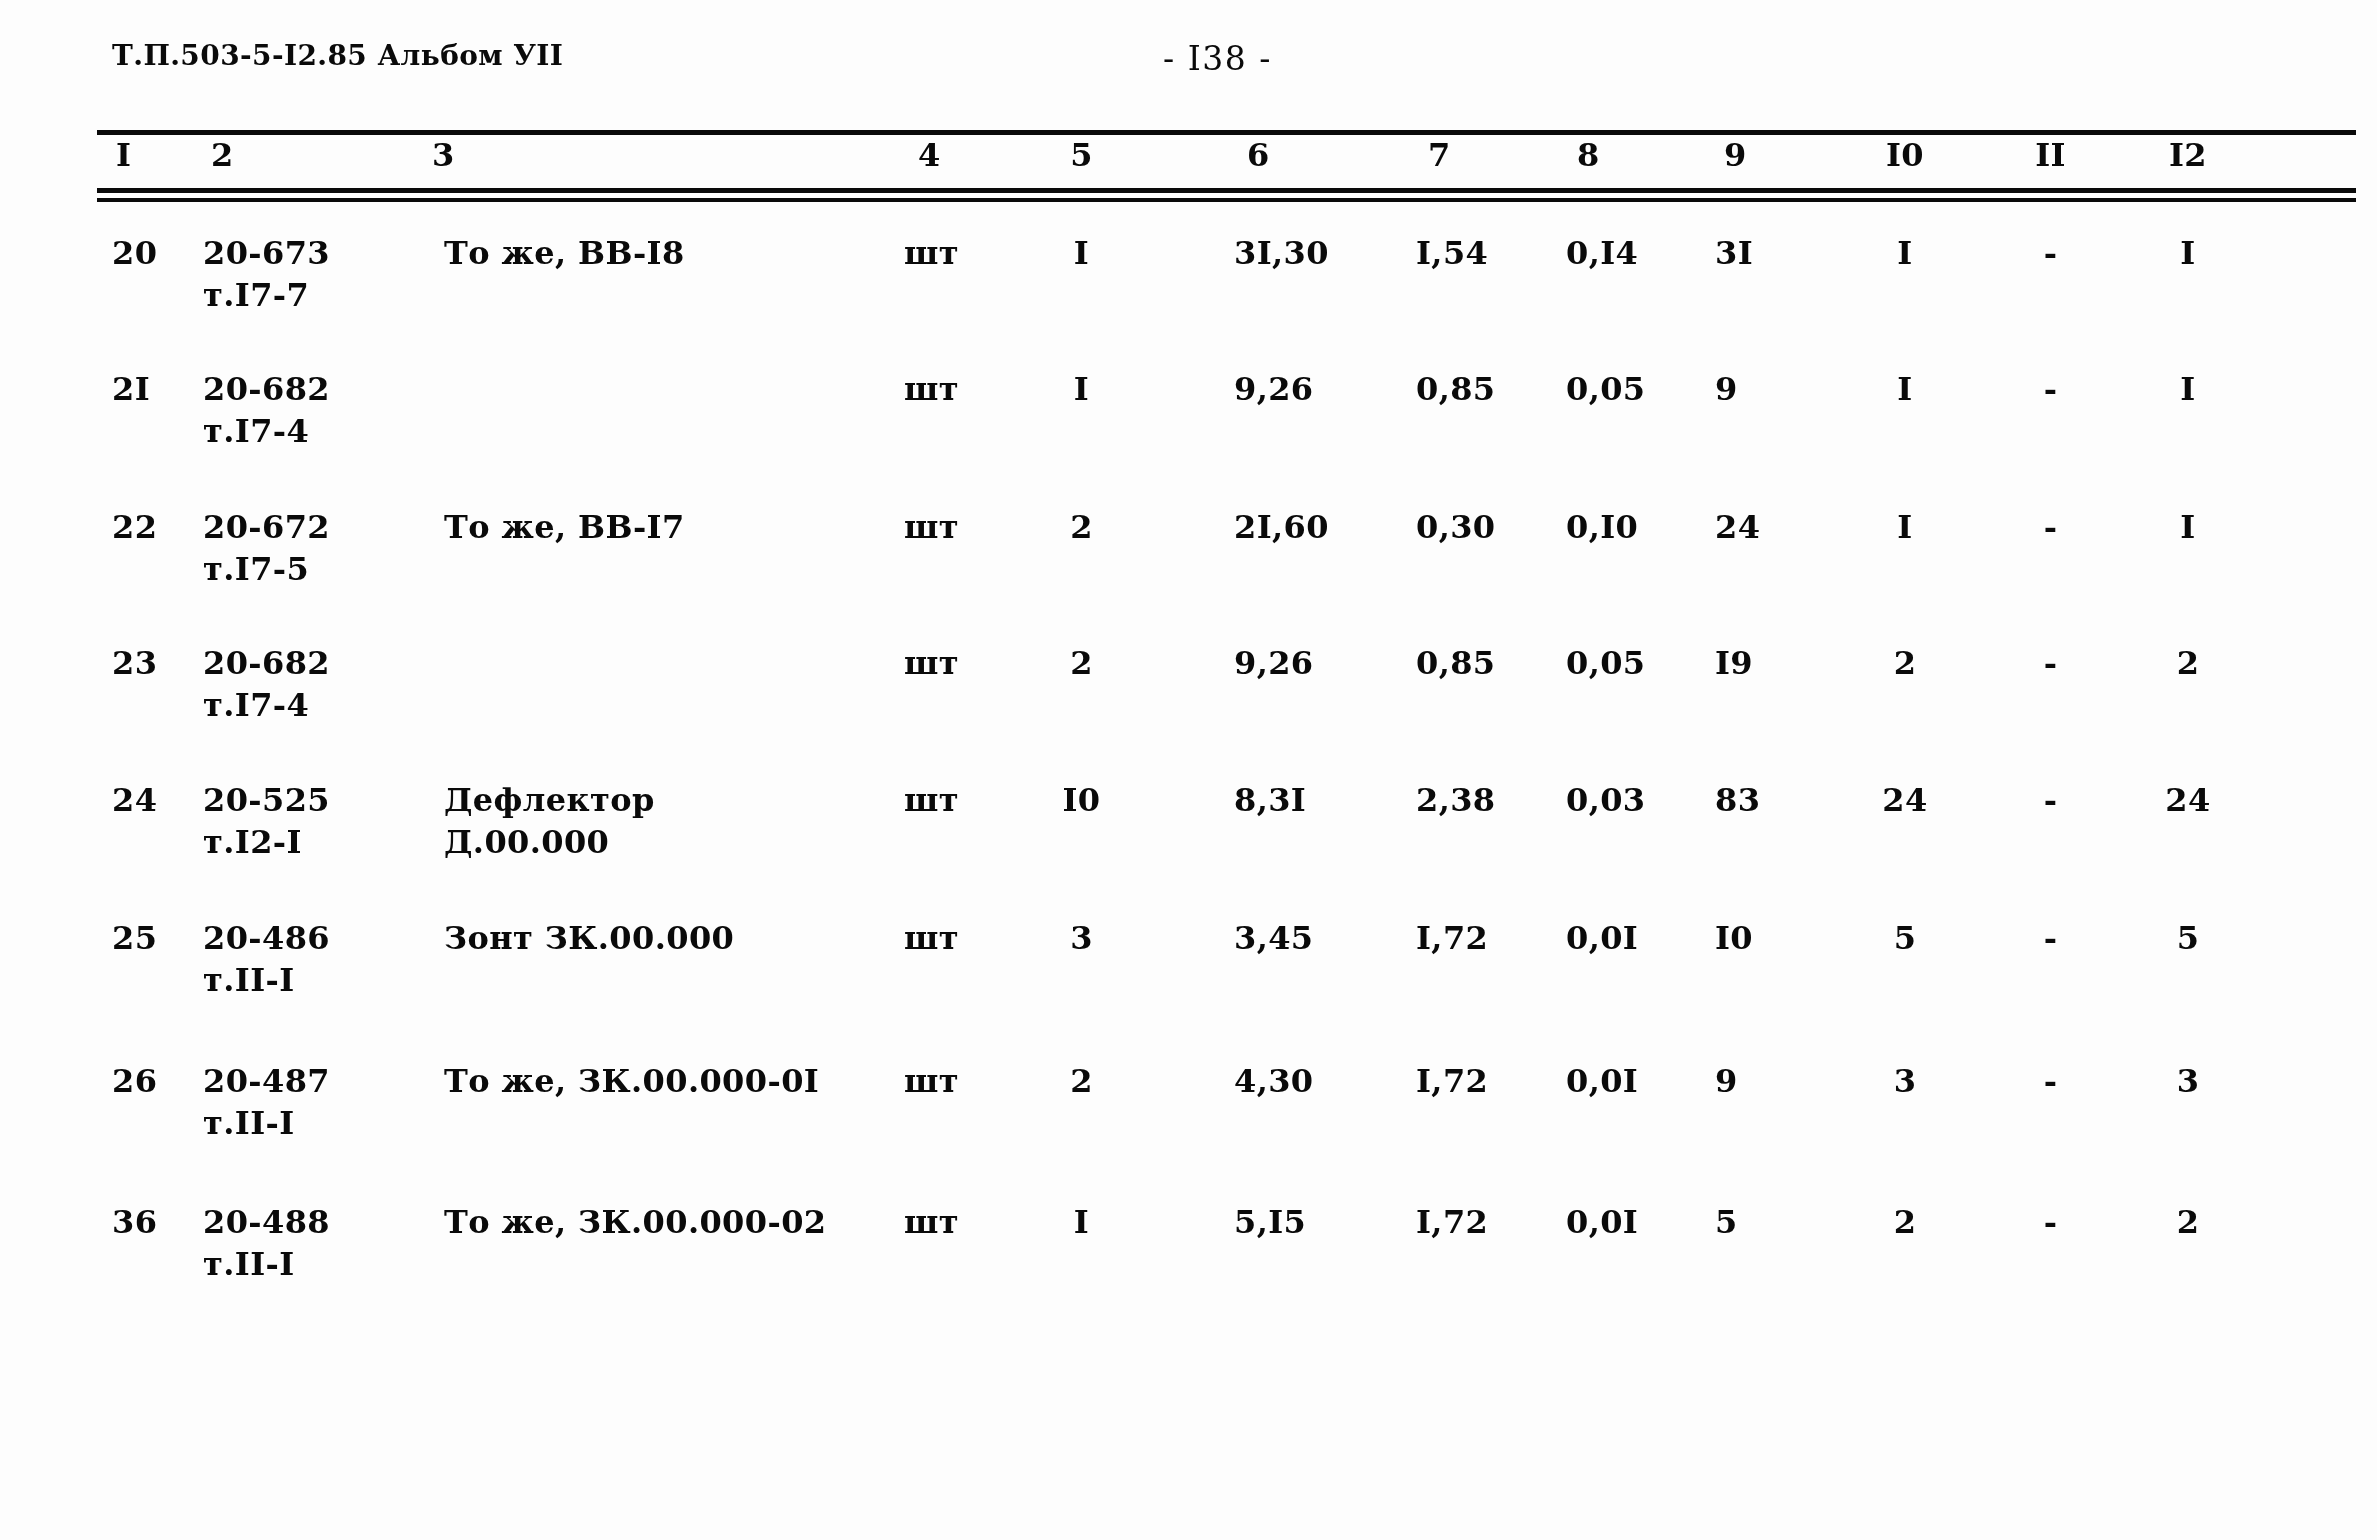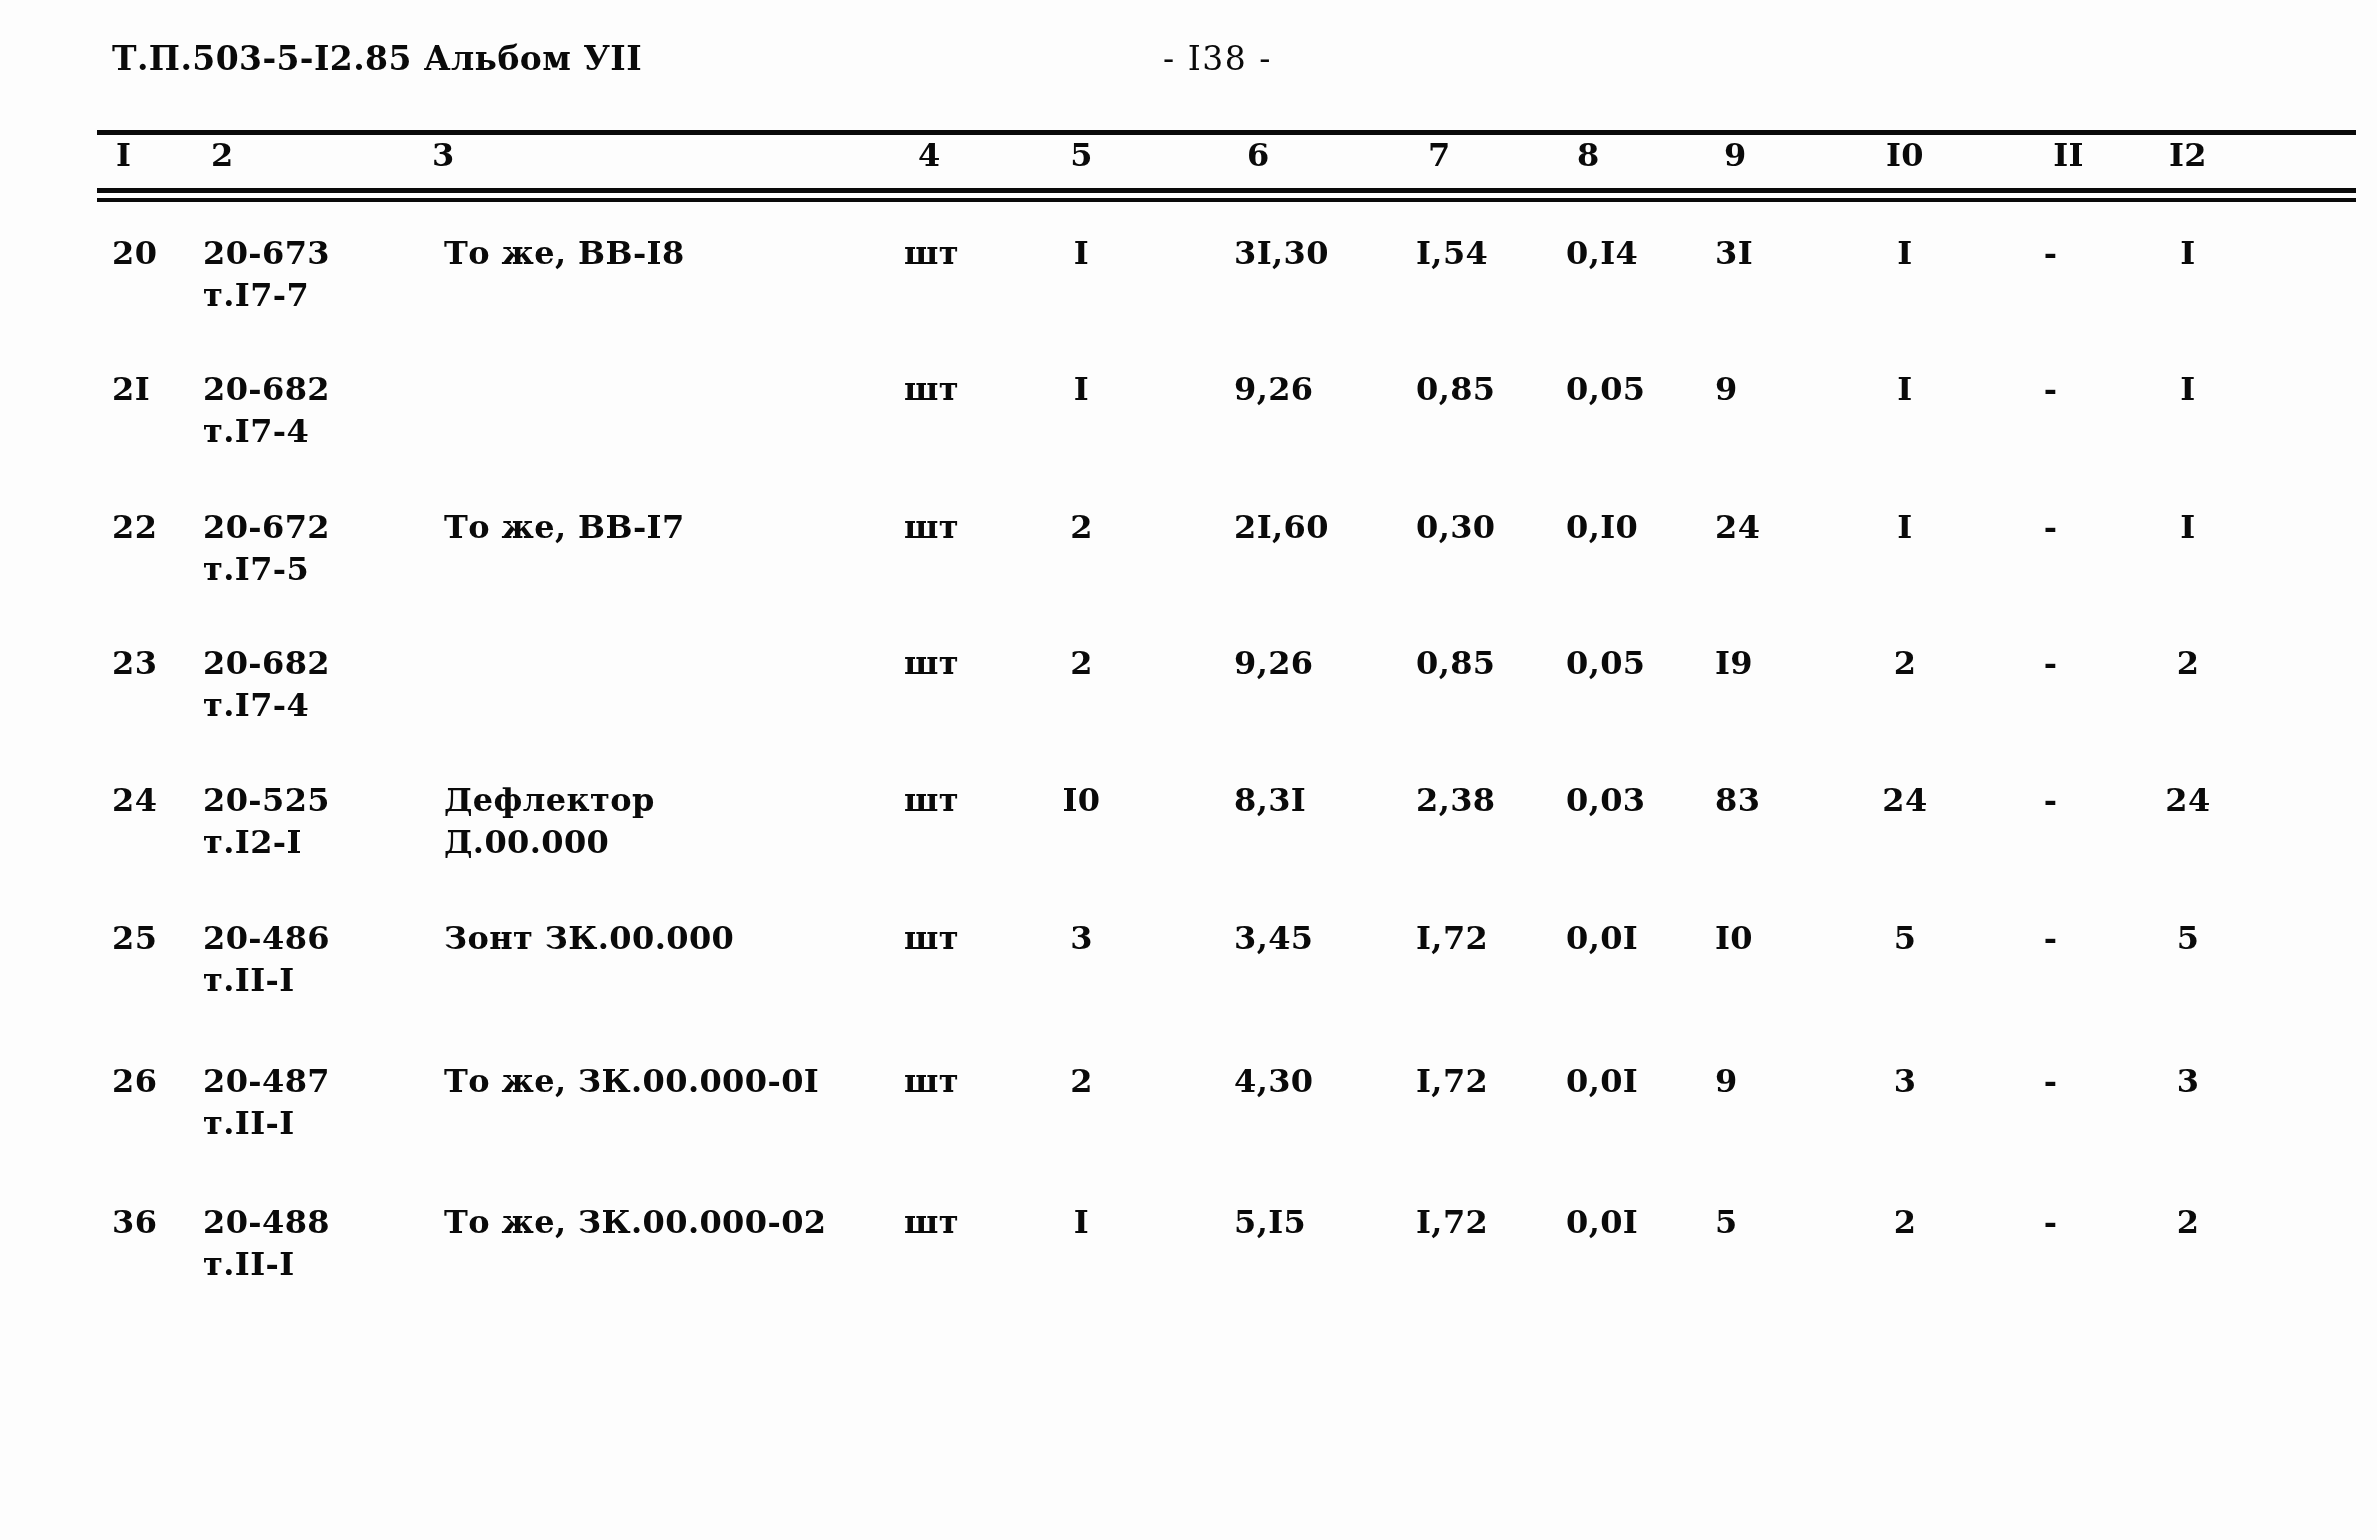--- a/index.html
+++ b/index.html
@@ -28,21 +28,21 @@
     position: absolute;
     top: 39px;
     left: 0;
     right: 0;
     height: 45px;
   }
   .doc-code {
     position: absolute;
     left: 112px;
     top: 0;
-    font-size: 33px;
+    font-size: 28px;
     letter-spacing: 0.4px;
     white-space: nowrap;
     font-weight: 700;
     font-family: "DejaVu Serif", serif;
   }
   .page-number {
     position: absolute;
     left: 1163px;
     top: 0;
     font-size: 33px;
@@ -110,21 +110,21 @@
   .hdr .c-num   { left: 116px; }
   .hdr .c-code  { left: 211px; }
   .hdr .c-name  { left: 432px; }
   .hdr .c-unit  { left: 918px; }
   .hdr .c-qty   { left: 1059px; }
   .hdr .c-mass1 { left: 1247px; }
   .hdr .c-mass2 { left: 1428px; }
   .hdr .c-mass3 { left: 1577px; }
   .hdr .c-tot   { left: 1724px; }
   .hdr .c-c10   { left: 1864px; }
-  .hdr .c-c11   { left: 2017px; text-align: right; }
+  .hdr .c-c11   { left: 2017px; }
   .hdr .c-c12   { left: 2147px; text-align: center; }
 </style>
 </head>
 <body>
 
 <div class="page">
 
   <div class="doc-header">
     <div class="doc-code">Т.П.503-5-I2.85 Альбом УII</div>
     <div class="page-number">- I38 -</div>

